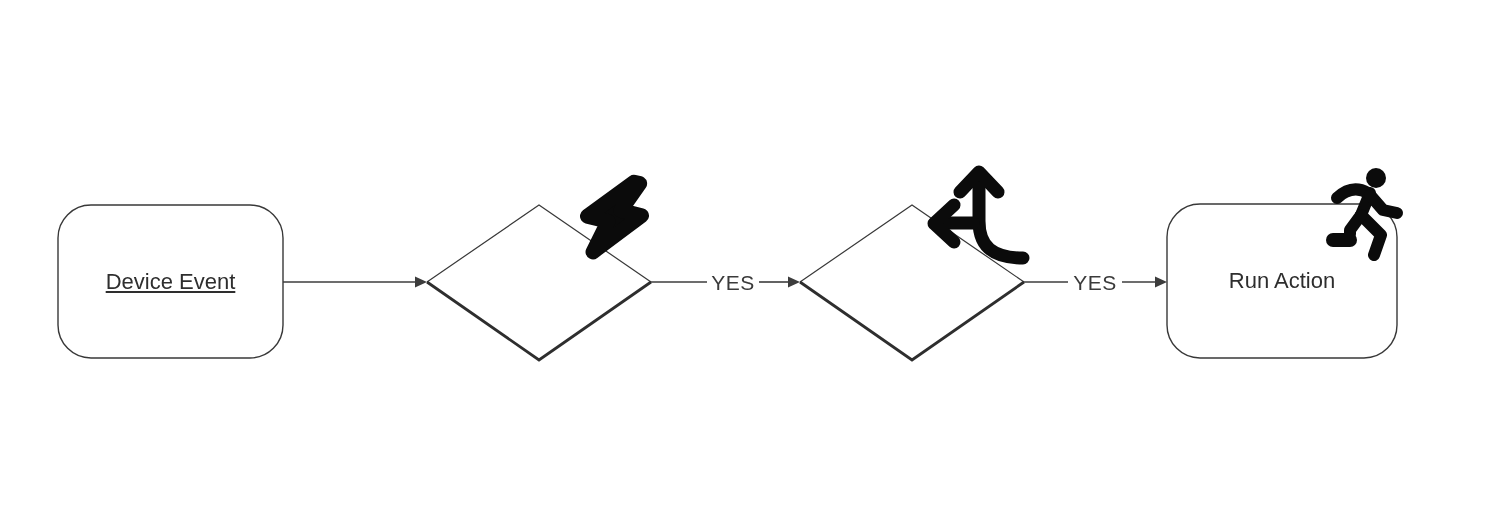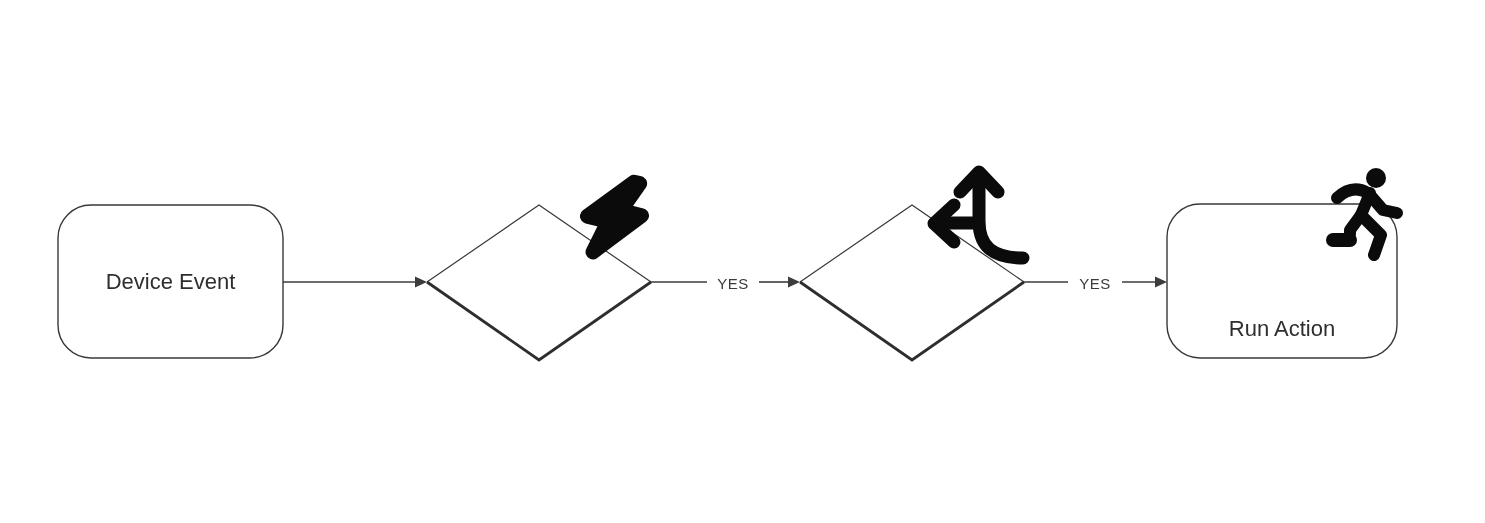--- a/index.html
+++ b/index.html
@@ -29,27 +29,27 @@
     color: #2e2e2e;
     font-size: 22px;
     line-height: 28px;
   }
   .edge-label {
     position: absolute;
     display: flex;
     align-items: center;
     justify-content: center;
     color: #3a3a3a;
-    font-size: 15px;
+    font-size: 21px;
     letter-spacing: 0.5px;
   }
-  .lbl-device  { left: 58px;   top: 205px; width: 225px; height: 153px; }
+  .lbl-device  { left: 58px;   top: 205px; width: 225px; height: 153px; text-decoration: underline; }
   .lbl-trigger { left: 484px;  top: 205px; width: 110px; height: 155px; }
   .lbl-cond    { left: 857px;  top: 205px; width: 110px; height: 155px; }
-  .lbl-run     { left: 1167px; top: 204px; width: 230px; height: 154px; margin-top: 48px; }
+  .lbl-run     { left: 1167px; top: 204px; width: 230px; height: 154px; }
   .lbl-yes1    { left: 705px;  top: 268px; width: 56px;  height: 30px; }
   .lbl-yes2    { left: 1067px; top: 268px; width: 56px;  height: 30px; }
 </style>
 </head>
 <body>
 
 <div class="canvas">
 
   <svg class="layer" width="1485" height="523" viewBox="0 0 1485 523">
 

